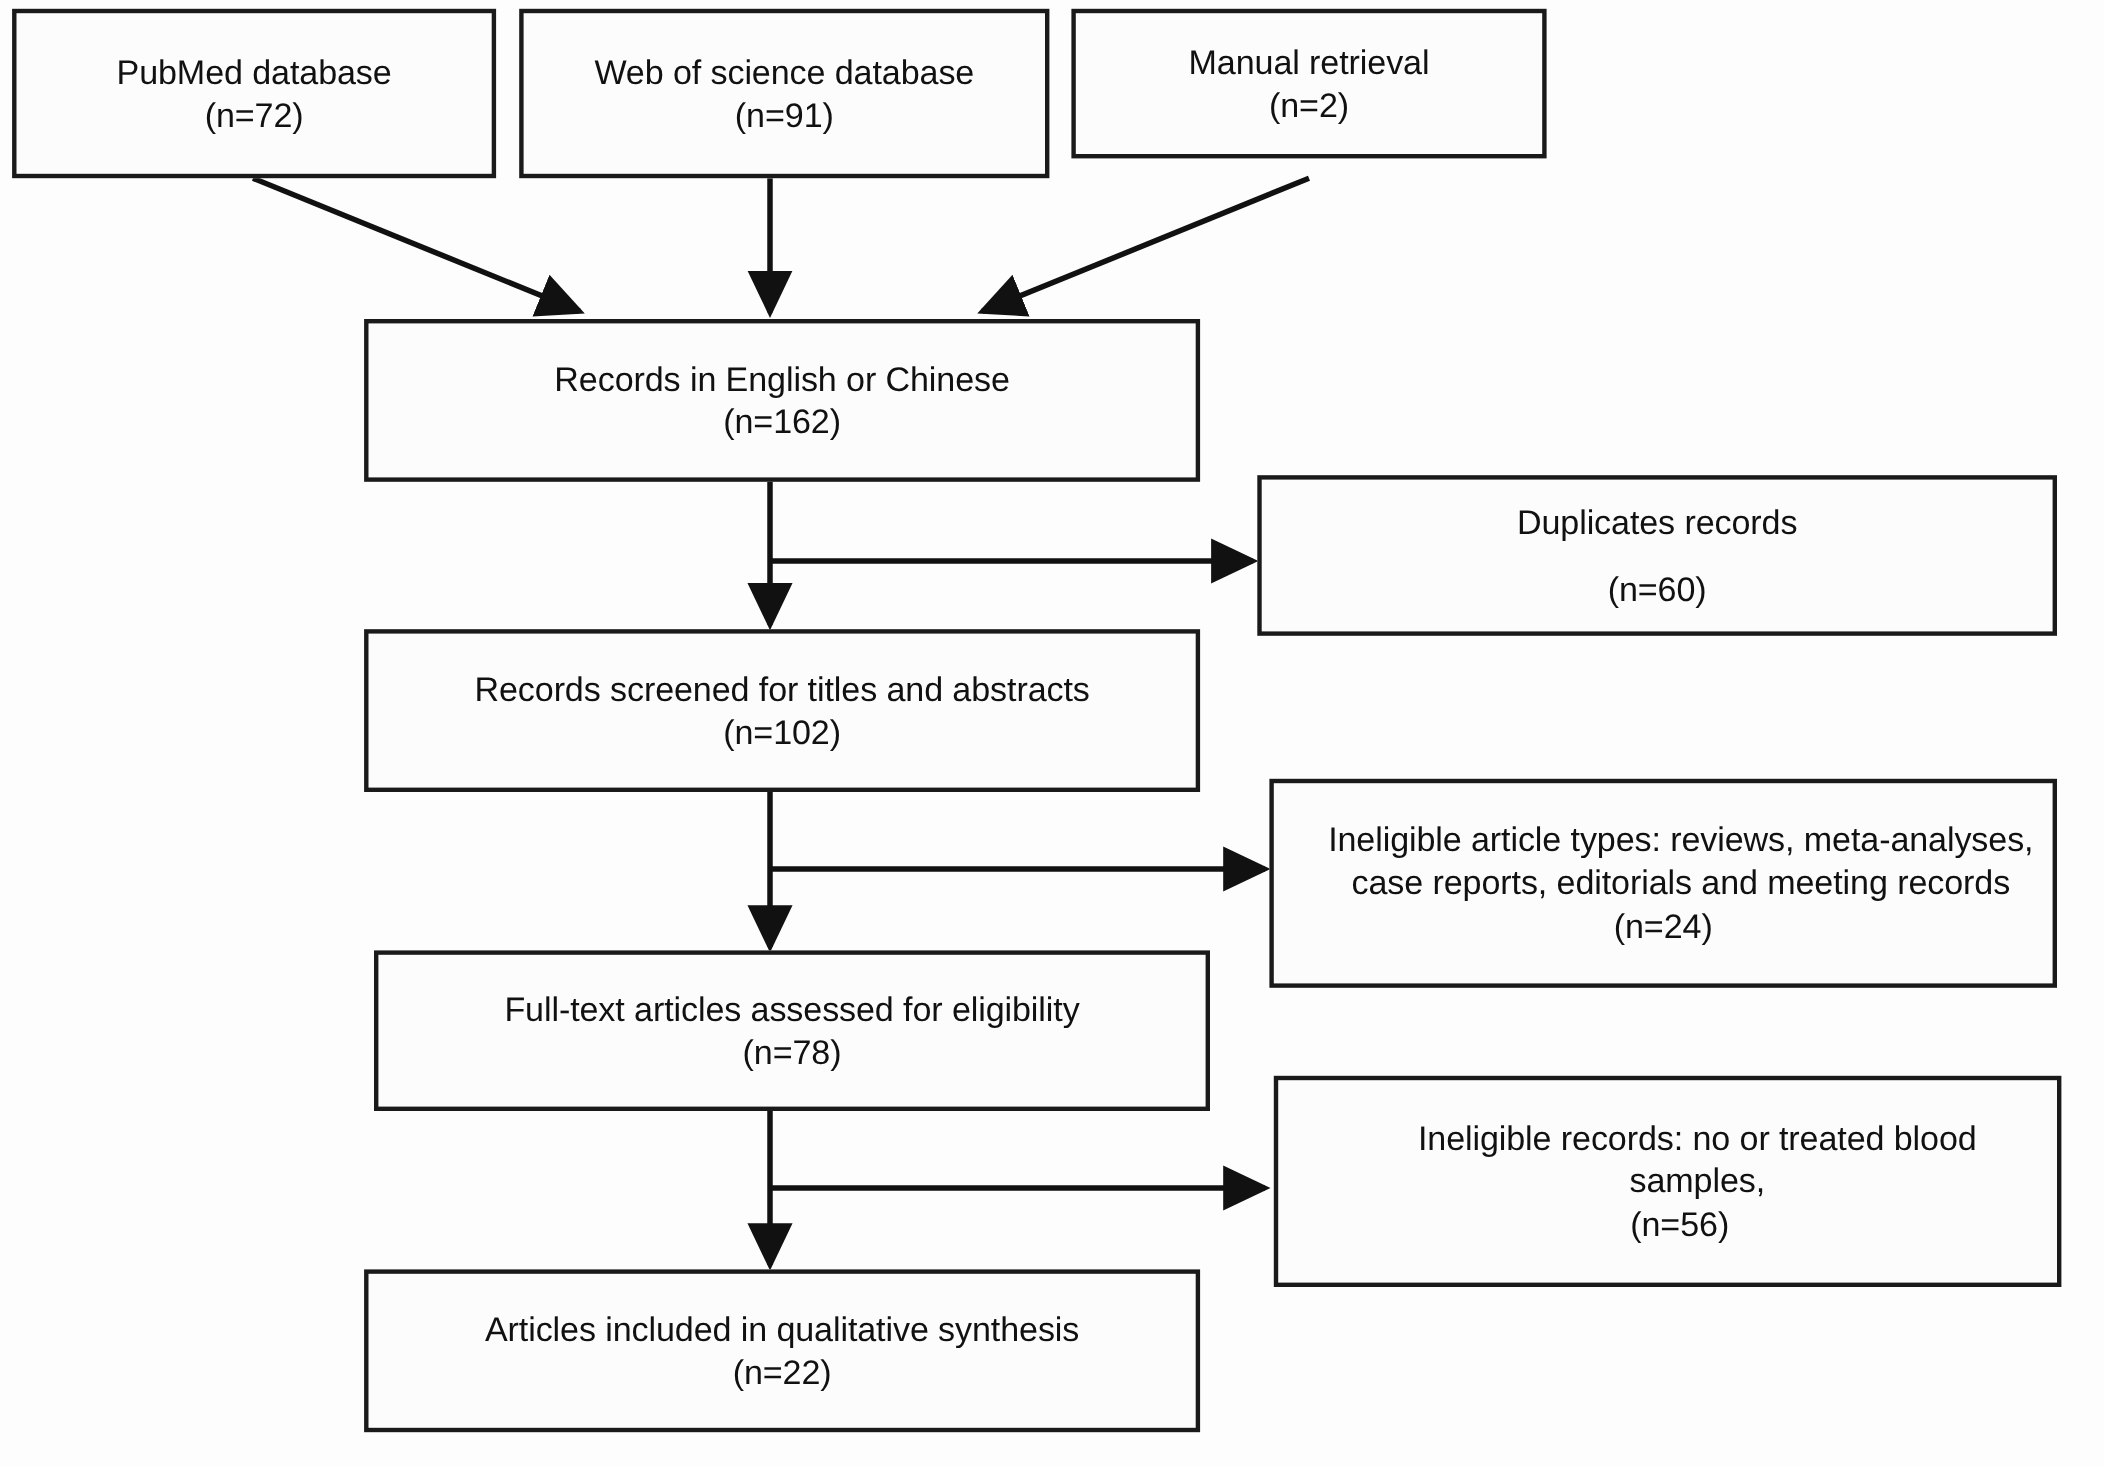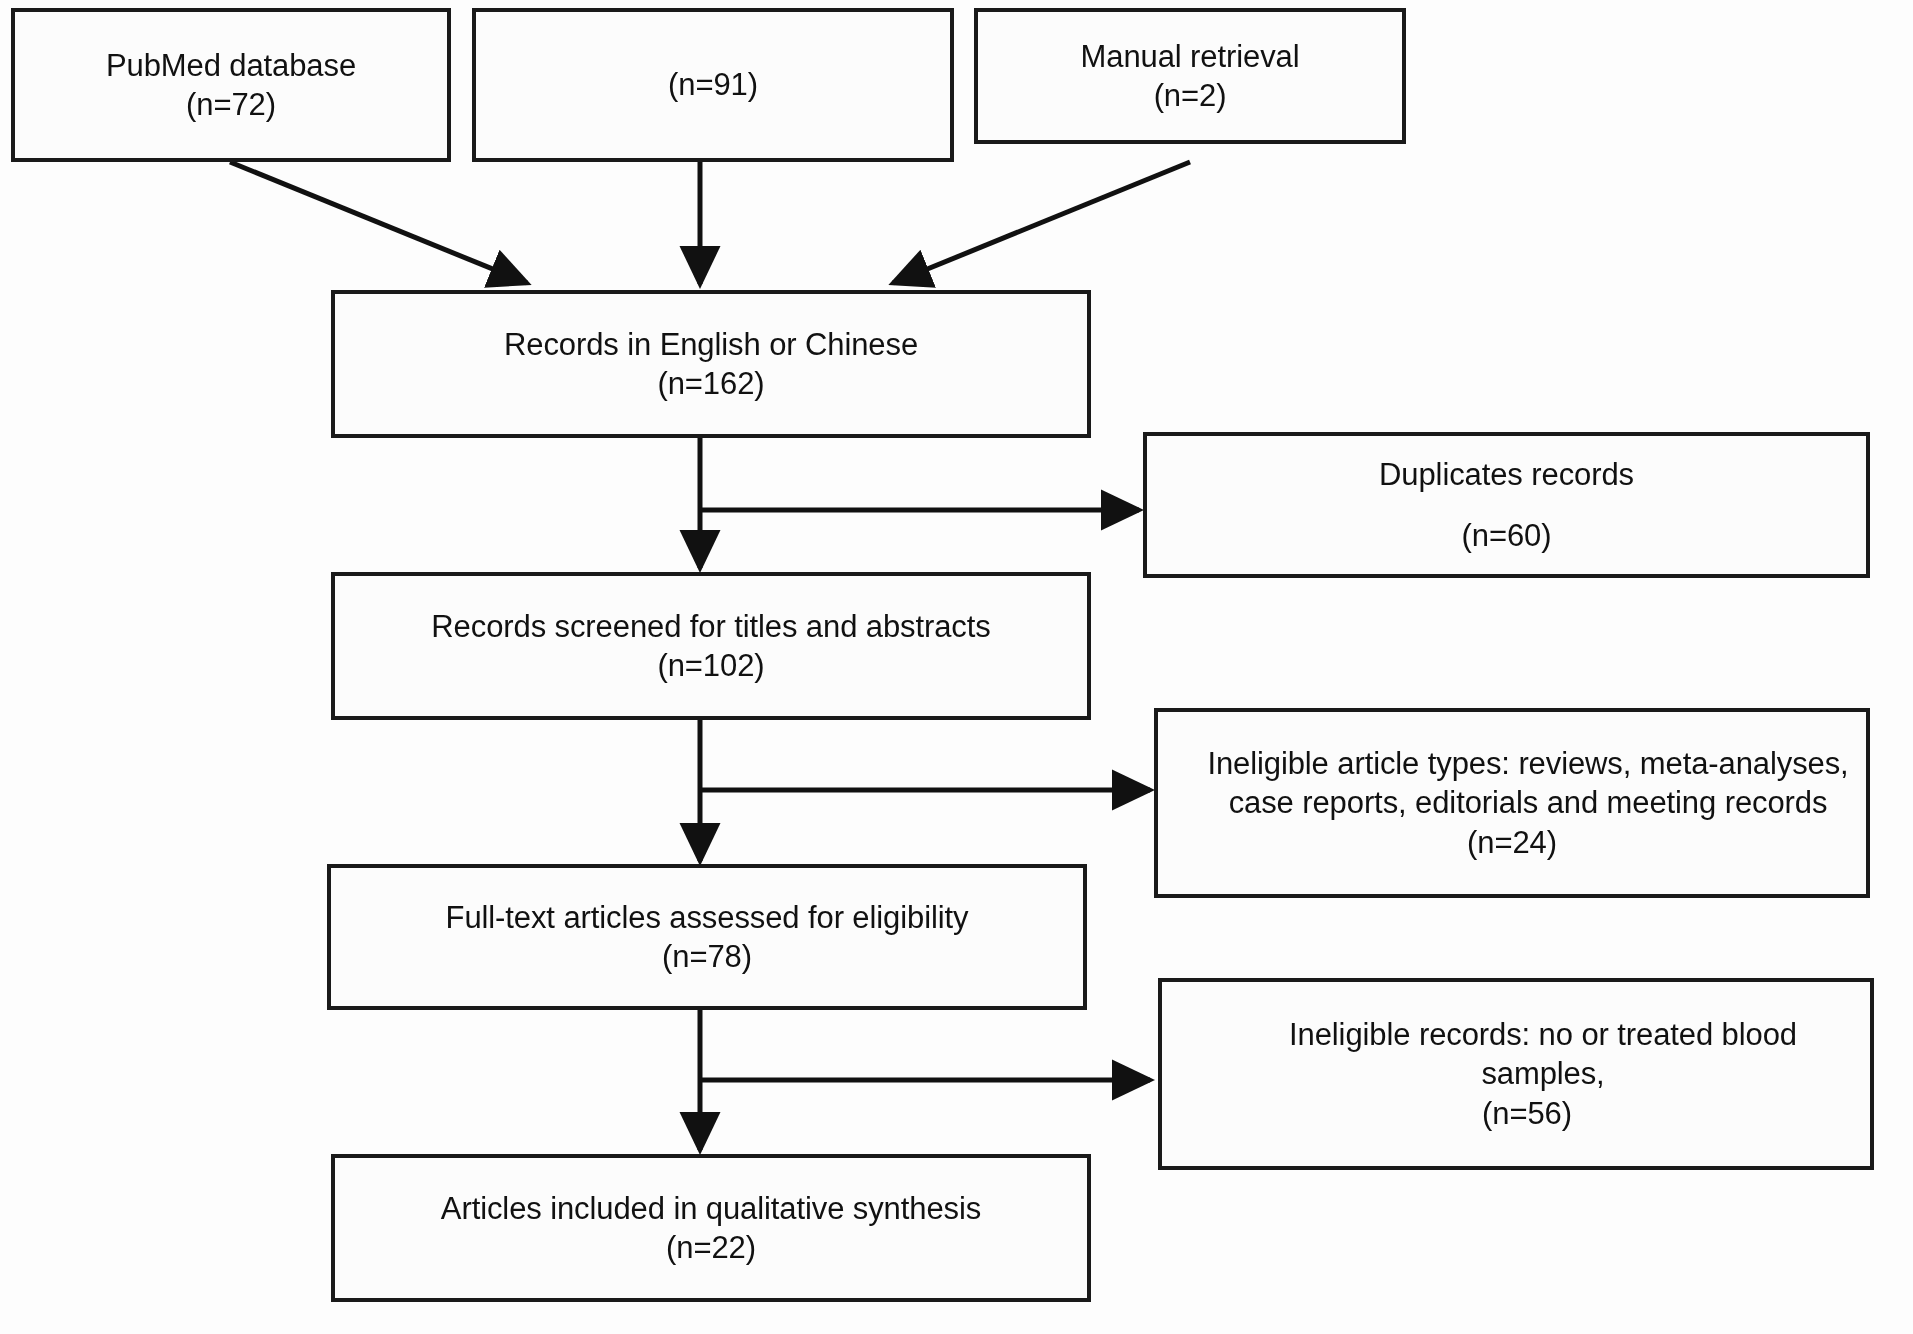--- a/index.html
+++ b/index.html
@@ -85,39 +85,40 @@
 
     <line x1="700" y1="1080" x2="1150" y2="1080" stroke="#111111" stroke-width="5" marker-end="url(#arrowhead)"></line>
   </svg>
 
   <div class="flow-box" style="left:11px; top:8px; width:440px; height:154px;">
     <span class="line">PubMed database</span>
     <span class="count-line">(n=72)</span>
   </div>
 
   <div class="flow-box" style="left:472px; top:8px; width:482px; height:154px;">
+    <span class="line">Web of science database</span>
     <span class="count-line">(n=91)</span>
   </div>
 
   <div class="flow-box" style="left:974px; top:8px; width:432px; height:136px;">
     <span class="line">Manual retrieval</span>
     <span class="count-line">(n=2)</span>
   </div>
 
   <div class="flow-box" style="left:331px; top:290px; width:760px; height:148px;">
     <span class="line">Records in English or Chinese</span>
     <span class="count-line">(n=162)</span>
   </div>
 
   <div class="flow-box" style="left:331px; top:572px; width:760px; height:148px;">
     <span class="line">Records screened for titles and abstracts</span>
     <span class="count-line">(n=102)</span>
   </div>
 
-  <div class="flow-box" style="left:327px; top:864px; width:760px; height:146px;">
+  <div class="flow-box" style="left:340px; top:864px; width:760px; height:146px;">
     <span class="line">Full-text articles assessed for eligibility</span>
     <span class="count-line">(n=78)</span>
   </div>
 
   <div class="flow-box" style="left:331px; top:1154px; width:760px; height:148px;">
     <span class="line">Articles included in qualitative synthesis</span>
     <span class="count-line">(n=22)</span>
   </div>
 
   <div class="flow-box" style="left:1143px; top:432px; width:727px; height:146px;gap:21px;">

